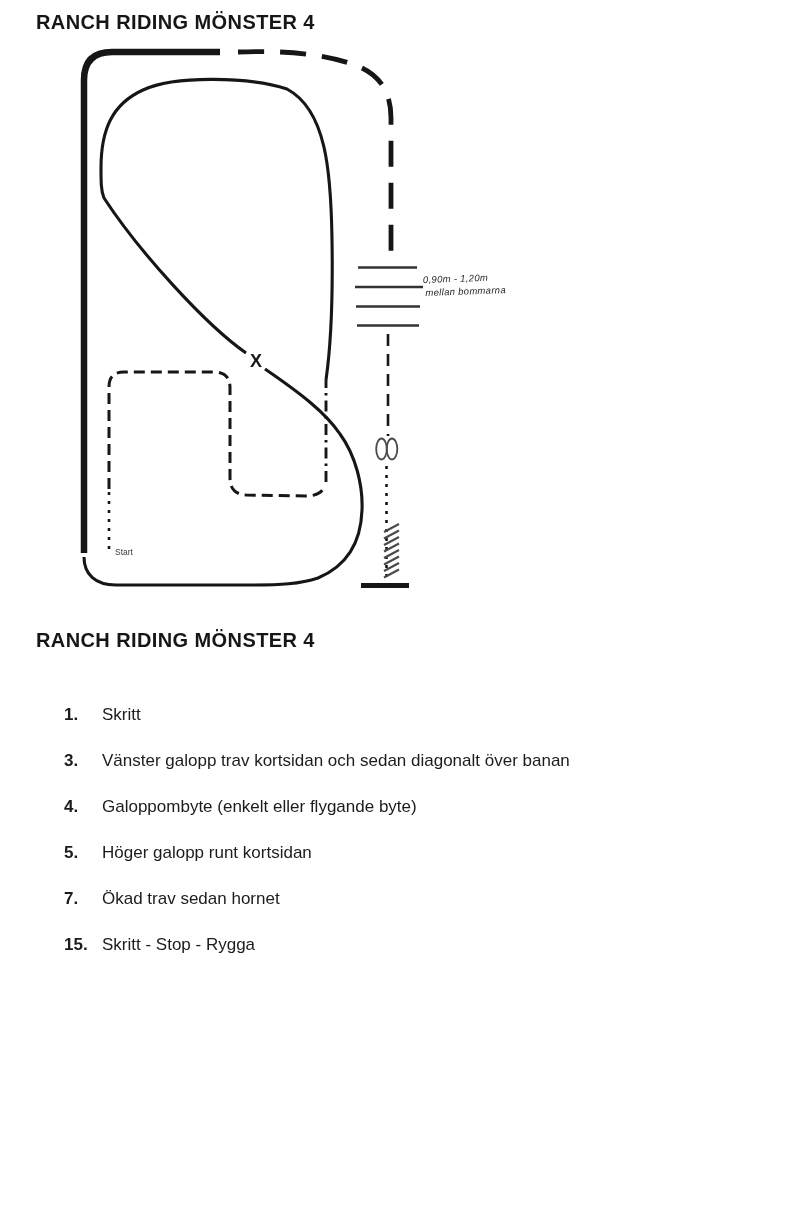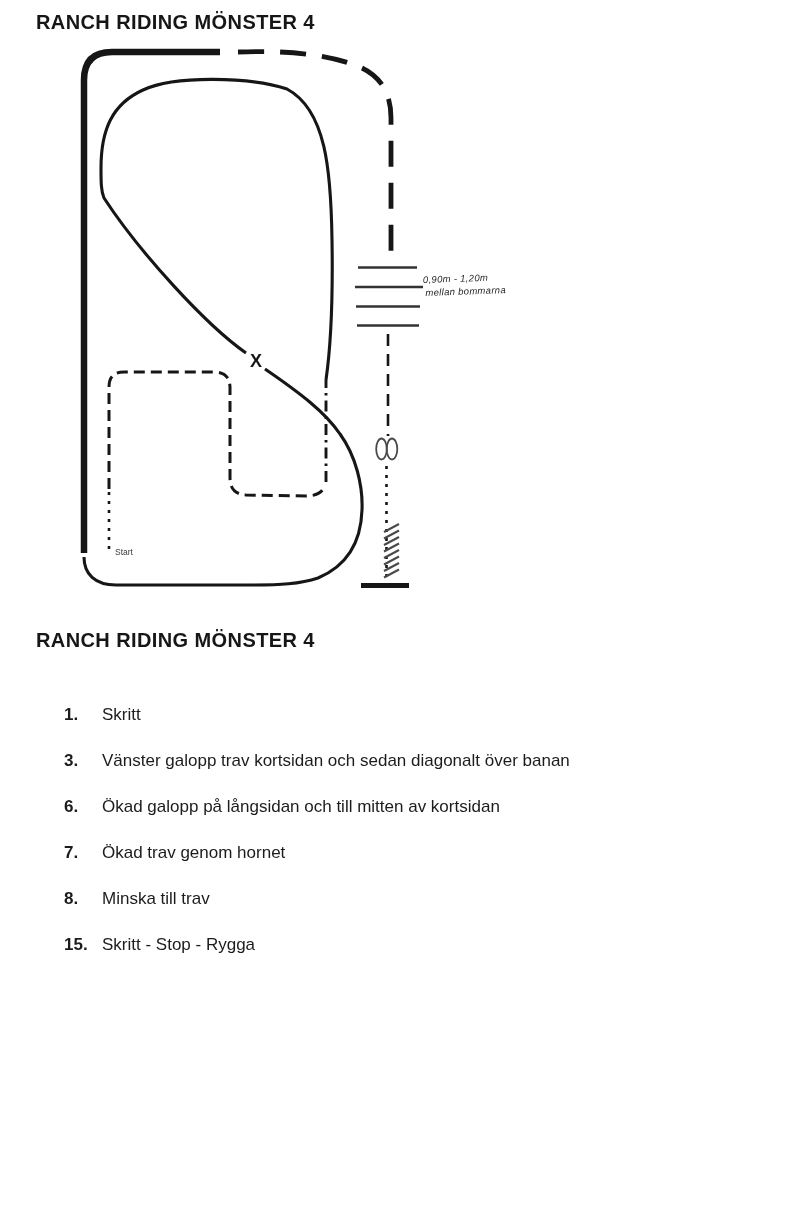--- a/index.html
+++ b/index.html
@@ -152,19 +152,19 @@
 
       <text class="svg-label x-mark" x="256" y="367" text-anchor="middle">X</text>
     </svg>
   </div>
 
   <h2 class="title title-list">RANCH RIDING MÖNSTER 4</h2>
 
   <ol class="steps">
     <li><span class="num">1.</span><span class="txt">Skritt</span></li>
     <li><span class="num">3.</span><span class="txt">Vänster galopp trav kortsidan och sedan diagonalt över banan</span></li>
-    <li><span class="num">6.</span><span class="txt">Ökad galopp på långsidan och till mitten av kortsidan</span></li>
-    <li><span class="num">7.</span><span class="txt">Ökad trav genom hornet</span></li>
-    <li><span class="num">8.</span><span class="txt">Minska till trav</span></li>
+    <li><span class="num">4.</span><span class="txt">Galoppombyte (enkelt eller flygande byte)</span></li>
+    <li><span class="num">5.</span><span class="txt">Höger galopp runt kortsidan</span></li>
+    <li><span class="num">7.</span><span class="txt">Ökad trav sedan hornet</span></li>
     <li><span class="num">15.</span><span class="txt">Skritt - Stop - Rygga</span></li>
   </ol>
 
 </div>
 
 </body></html>

